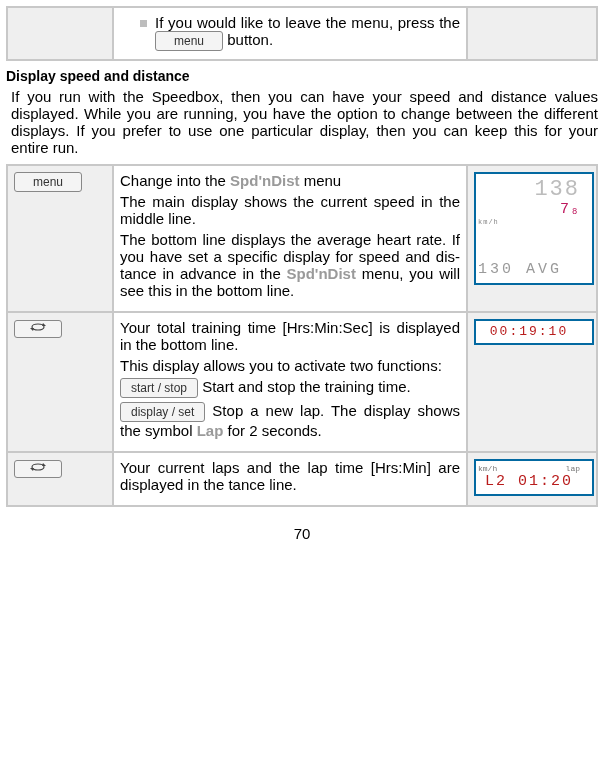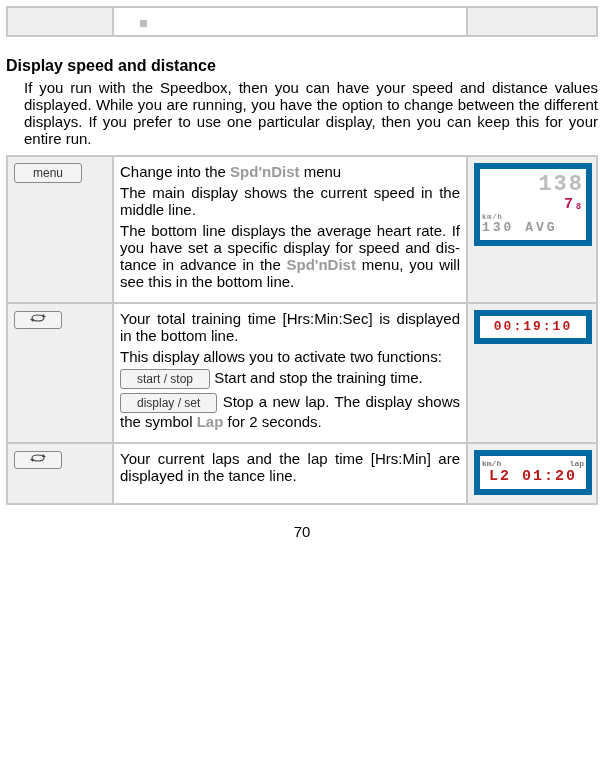--- a/index.html
+++ b/index.html
@@ -24,79 +24,83 @@
   }
   td.left-col { width: 92px; background: #efefef; }
   td.mid-col  { }
   td.right-col{ width: 116px; background: #efefef; text-align:center; }
   .btn {
     display: inline-block;
     border: 1px solid #888;
     border-radius: 3px;
     background: #f4f4f4;
     font-size: 12px;
-    padding: 1px 16px;
+    padding: 1px 10px;
     line-height: 16px;
     color: #333;
     white-space: nowrap;
   }
   .btn.cycle {
     padding: 0 14px;
     font-weight: bold;
     font-family: Arial, sans-serif;
   }
   .btn.menu-wide { padding: 1px 18px; }
   h2.section {
-    font-size: 16px;
+    font-size: 14px;
     font-weight: bold;
-    margin: 20px 0 4px 0;
+    margin: 7px 0 4px 0;
   }
   p.flow {
-    margin: 0 0 8px 18px;
+    margin: 0 0 8px 5px;
     text-align: justify;
   }
   .mid-col p { margin: 0 0 4px 0; text-align: justify; }
   .emph { color: #9a9a9a; font-weight: bold; }
   .bullet-line { display:flex; text-align: justify; }
   .bullet-sq {
     width:7px; height:7px; background:#bdbdbd; flex:0 0 auto;
     margin: 6px 8px 0 20px;
   }
   .bullet-txt { flex:1; text-align: justify; }
   .disp-box {
     background:#fff;
-    border:6px solid #0369a1;
+    border:2px solid #0369a1;
     margin: 0 auto;
     width: 102px;
-    padding: 4px 2px 4px 2px;
+    padding: 4px 12px 4px 2px;
     font-family: "Courier New", monospace;
     font-size: 11px;
     color:#999;
     letter-spacing:1px;
     text-align:left;
     line-height: 1.1;
-    font-weight: bold;
   }
   .disp-big { font-size:22px; text-align:right; letter-spacing:2px; color:#bcbcbc;}
   .disp-sub { font-size:15px; text-align:right; color:#be185d;}
-  .disp-line { font-size:13px; letter-spacing:3px; color:#9a9a9a;}
+  .disp-line { font-size:15px; letter-spacing:3px; color:#9a9a9a;margin-top:36px;}
   .disp-center { text-align:center; font-size:13px; letter-spacing:2px; color:#b91c1c;}
   .disp-tiny { font-size:8px; letter-spacing:0; color:#777; display:flex; justify-content:space-between;}
   .page-num { text-align:center; margin-top:18px; font-size:15px;}
 </style>
 </head>
 <body>
 
 <table class="gridtbl">
   <tbody>
       <tr>
     <td class="left-col"></td>
     <td class="mid-col">
       <div class="bullet-line">
         <div class="bullet-sq"></div>
+        <div class="bullet-txt">
+          <span>If you would like to leave the menu, press the </span>
+          <span class="btn menu-wide">menu</span>
+          <span> button.</span>
+        </div>
       </div>
     </td>
     <td class="right-col"></td>
   </tr>
 </tbody>
   </table>
 
 <h2 class="section">Display speed and distance</h2>
 <p class="flow">If you run with the Speedbox, then you can have your speed and distance values displayed. While you are running, you have the option to change between the different displays. If you prefer to use one particular display, then you can keep this for your entire run.</p>
 

